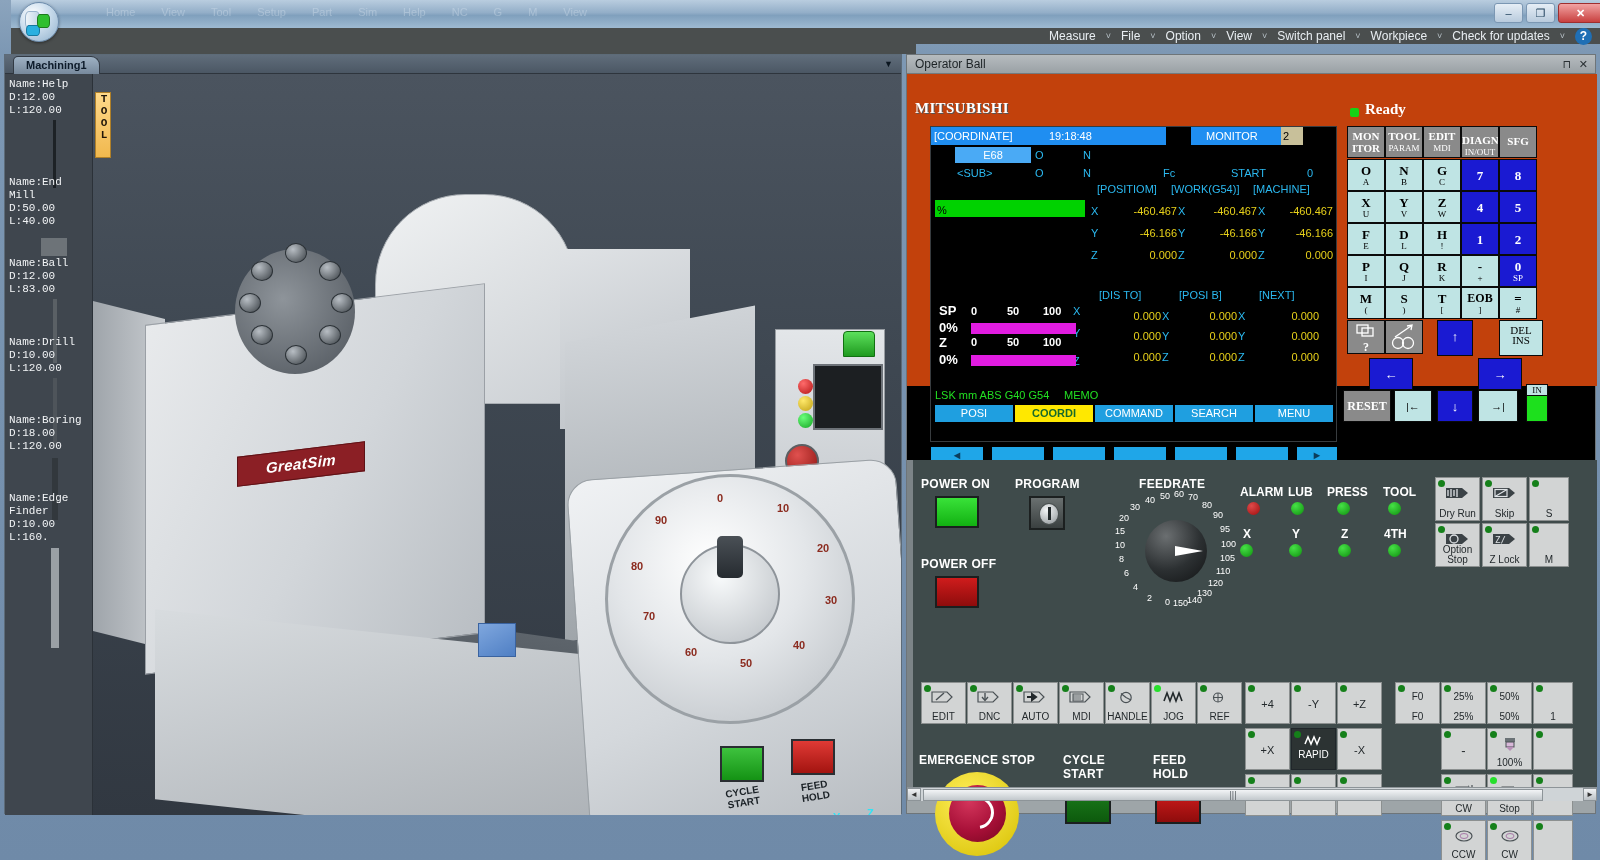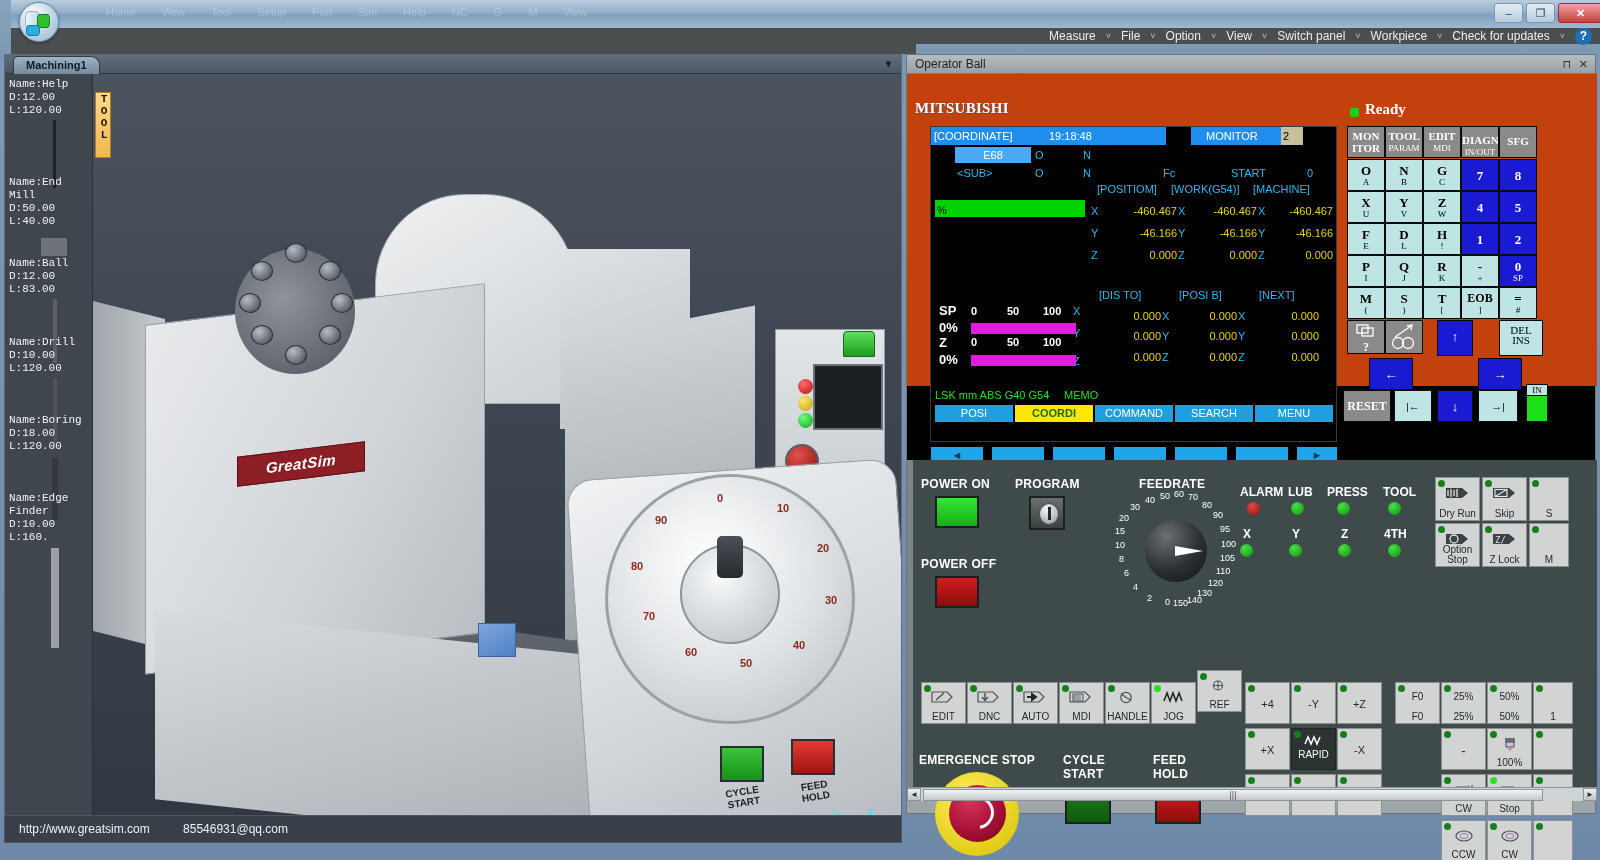--- a/index.html
+++ b/index.html
@@ -537,24 +537,20 @@
           <div class="tl">L:160.</div>
           <div class="tool-shape" style="left:42px;top:56px;width:8px;height:100px;background:#9aa0a5"></div>
         </div>
       </div>
       <div class="tool-tab">
         <span style="display:block;writing-mode:vertical-rl;text-orientation:upright;line-height:15px;">TOOL</span>
       </div>
     </div>
   </div>
 
-  <div class="status-foot">
-    <span>http://www.greatsim.com</span>
-    <span class="em">85546931@qq.com</span>
-  </div>
 
   <div class="oppanel">
     <div class="op-head">
       <div class="op-head-title">Operator Ball</div>
       <div class="op-head-btn" style="right:24px">⊓</div>
       <div class="op-head-btn" style="right:7px">✕</div>
     </div>
 
     <div class="op-body">
 
@@ -1004,21 +1000,21 @@
         </div>
         <div class="mbtn" style="left:244px;top:222px">
           <span class="bl on"></span>
           <span class="mi">
             <svg width="26" height="13" viewBox="0 0 26 13">
                 <polyline points="3,10 6,2 9,10 12,2 15,10 18,2 21,10" fill="none" stroke="#22282b" stroke-width="1.6"></polyline>
               </svg>
           </span>
           <span class="mt">JOG</span>
         </div>
-        <div class="mbtn" style="left:290px;top:210px">
+        <div class="mbtn" style="left:290px;top:222px">
           <span class="bl"></span>
           <span class="mi">
             <svg width="26" height="13" viewBox="0 0 26 13">
                 <circle cx="11" cy="6.5" r="4.5" fill="none" stroke="#4a5155" stroke-width="1.2"></circle>
                 <path d="M11 2 v9 M6.5 6.5 h9" stroke="#4a5155" stroke-width="1"></path>
               </svg>
           </span>
           <span class="mt">REF</span>
         </div>
 

